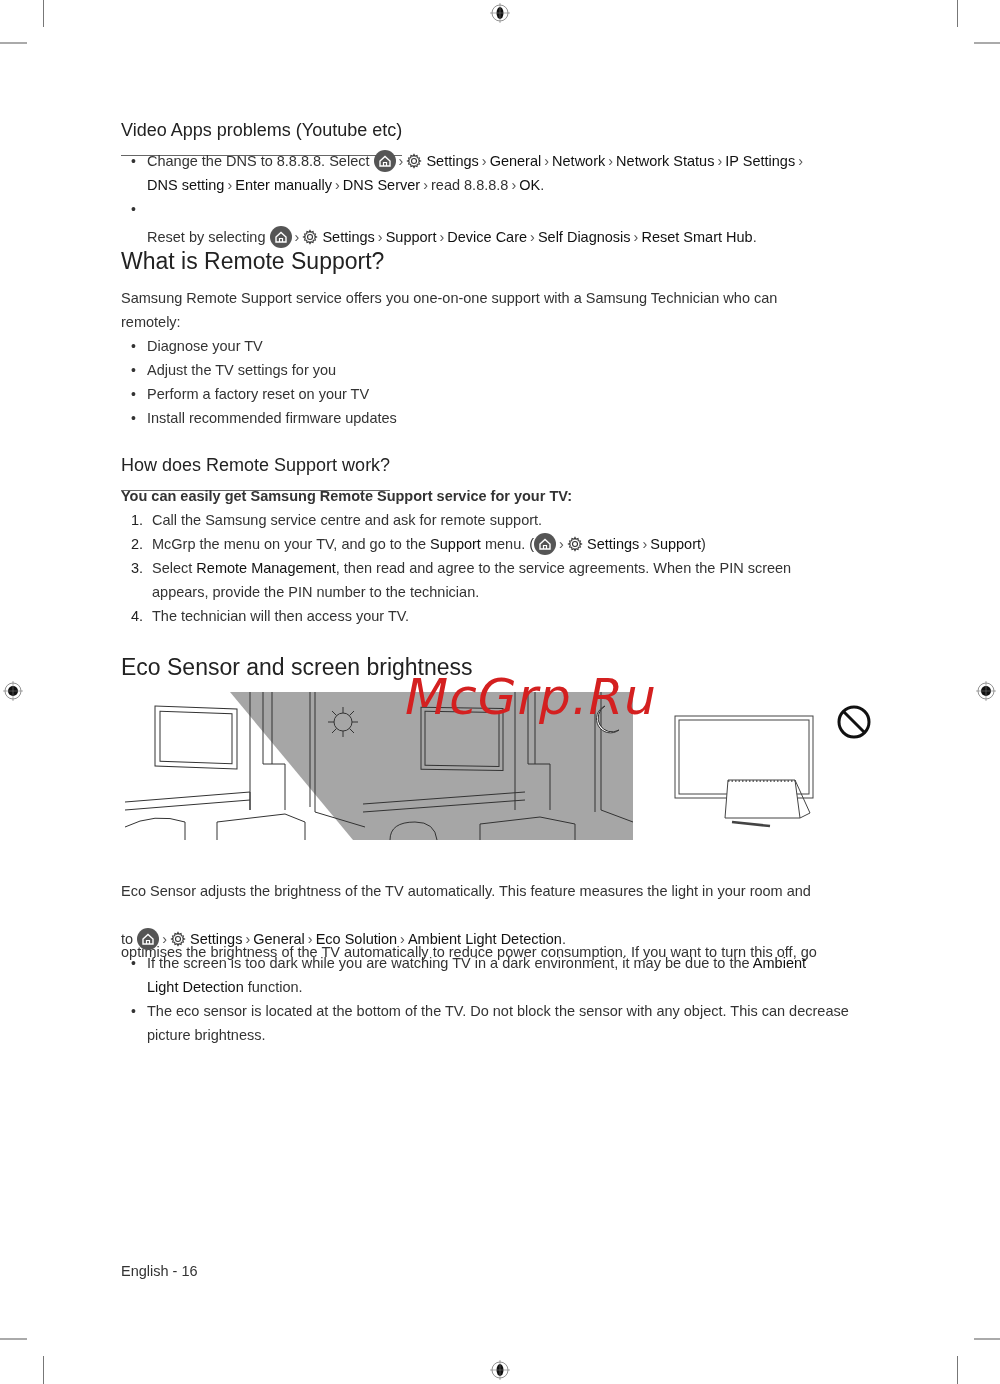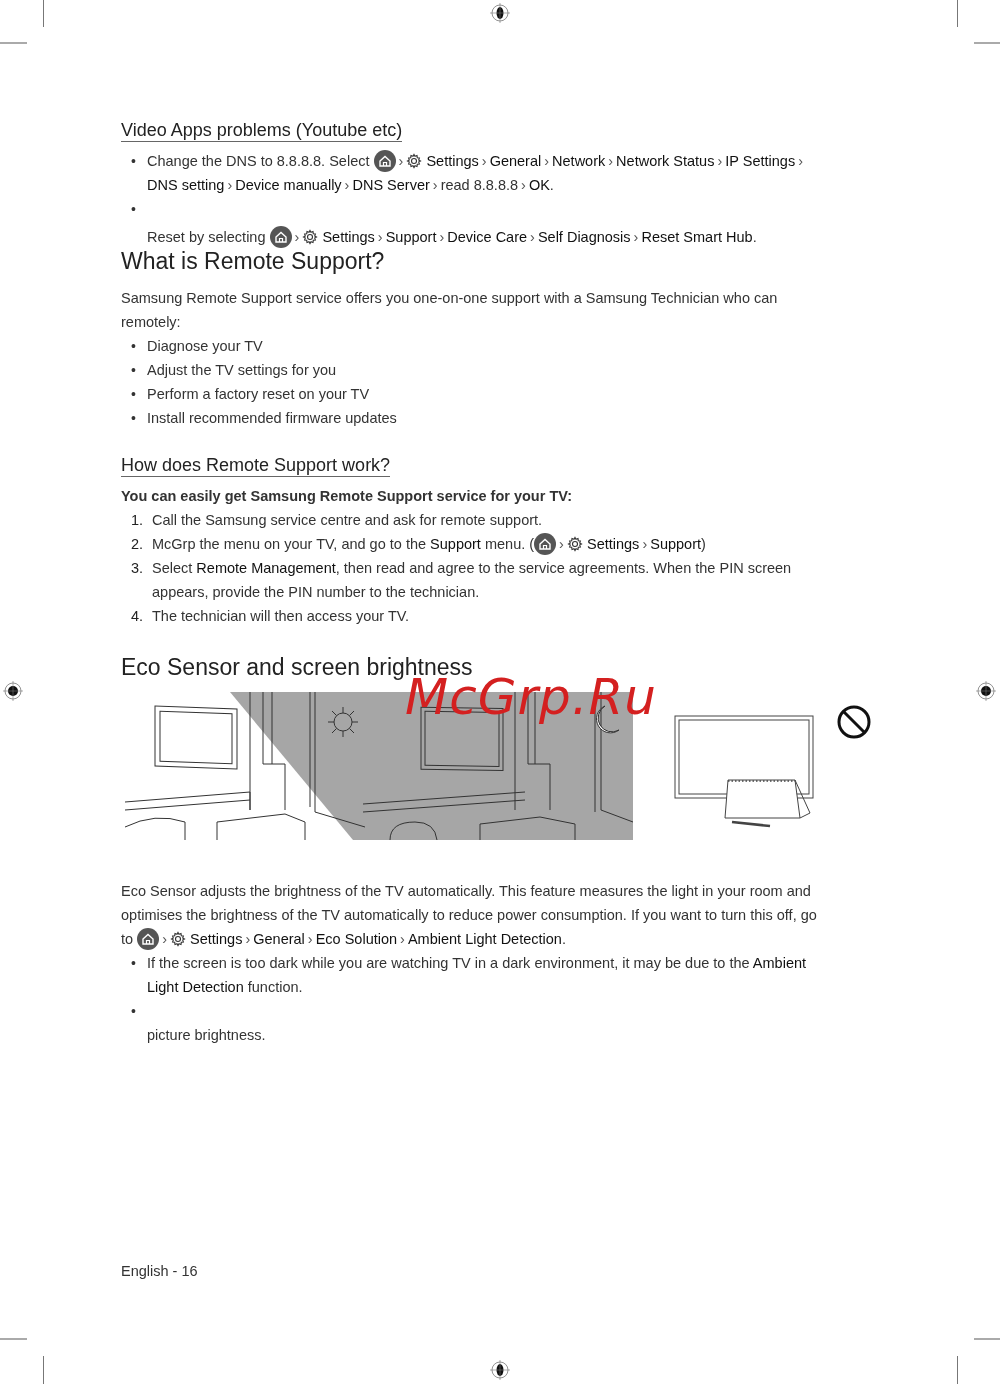--- a/index.html
+++ b/index.html
@@ -2,21 +2,21 @@
 <html><head>
 <meta charset="utf-8">
 <style>
   html, body { margin:0; padding:0; background:#ffffff; }
   body { width:1000px; height:1384px; position:relative; overflow:hidden;
          font-family:"Liberation Sans", sans-serif; color:#333333; }
   .abs { position:absolute; }
   .crop-v { position:absolute; width:1px; background:#777; }
   .crop-h { position:absolute; height:2px; background:#aaa; }
   .reg { position:absolute; width:20px; height:20px; }
-  .h2 { position:absolute; left:121px; font-size:18px; color:#222; border-bottom:1.5px solid #666; padding-bottom:0; line-height:22px; }
+  .h2 { position:absolute; left:121px; font-size:18px; color:#222; border-bottom:1.5px solid #666; padding-bottom:14px; line-height:22px; }
   .h1 { position:absolute; left:121px; font-size:23px; color:#222; line-height:28px; }
   .p  { position:absolute; left:121px; font-size:14.5px; line-height:24px; color:#333; }
   .li { position:absolute; left:147px; font-size:14.5px; line-height:24px; color:#333; width:740px; }
   .bullet { position:absolute; left:131px; font-size:14px; line-height:24px; color:#333; }
   .num { position:absolute; left:131px; font-size:14.5px; line-height:24px; color:#222; }
   .oli { position:absolute; left:152px; font-size:14.5px; line-height:24px; color:#333; width:700px; }
   b { font-weight:normal; color:#111; }
   .home { display:inline-block; width:22px; height:22px; border-radius:50%; background:#555; vertical-align:-6px; position:relative; }
   .home svg { position:absolute; left:4px; top:4px; }
   .gear { display:inline-block; width:16px; height:16px; vertical-align:-3px; }
@@ -67,21 +67,21 @@
 <div class="li" style="top:149px;">
   <span>Change the DNS to 8.8.8.8. Select</span>
   <span class="home"><svg width="14" height="14" viewBox="0 0 14 14">
         <path d="M2 7 L7 2.5 L12 7 V12 H2 Z" fill="none" stroke="#fff" stroke-width="1.4"></path>
         <path d="M5.5 12 V8.5 H8.5 V12" fill="none" stroke="#fff" stroke-width="1.2"></path>
       </svg></span><span class="sep">›</span><svg class="gear" viewBox="0 0 16 16">
       <circle cx="8" cy="8" r="2.5" fill="none" stroke="#333" stroke-width="1.1"></circle>
       <path d="M8 1.5 L9 3.3 L11 2.6 L11.3 4.7 L13.4 5 L12.7 7 L14.5 8 L12.7 9 L13.4 11 L11.3 11.3 L11 13.4 L9 12.7 L8 14.5 L7 12.7 L5 13.4 L4.7 11.3 L2.6 11 L3.3 9 L1.5 8 L3.3 7 L2.6 5 L4.7 4.7 L5 2.6 L7 3.3 Z" fill="none" stroke="#333" stroke-width="1.1"></path>
     </svg>
   <b>Settings</b><span class="sep">›</span><b>General</b><span class="sep">›</span><b>Network</b><span class="sep">›</span><b>Network Status</b><span class="sep">›</span><b>IP Settings</b><span class="sep">›</span><br>
-  <b>DNS setting</b><span class="sep">›</span><b>Device manually</b><span class="sep">›</span><b>DNS Server</b><span class="sep">›</span><span>read 8.8.8.8</span><span class="sep">›</span><b>OK</b>.
+  <b>DNS setting</b><span class="sep">›</span><b>Enter manually</b><span class="sep">›</span><b>DNS Server</b><span class="sep">›</span><span>read 8.8.8.8</span><span class="sep">›</span><b>OK</b>.
 </div>
 
 <div class="bullet" style="top:197px;">•</div>
 <div class="li" style="top:197px;margin-top:28px;">
   <span>Reset by selecting</span>
   <span class="home"><svg width="14" height="14" viewBox="0 0 14 14">
         <path d="M2 7 L7 2.5 L12 7 V12 H2 Z" fill="none" stroke="#fff" stroke-width="1.4"></path>
         <path d="M5.5 12 V8.5 H8.5 V12" fill="none" stroke="#fff" stroke-width="1.2"></path>
       </svg></span><span class="sep">›</span><svg class="gear" viewBox="0 0 16 16">
       <circle cx="8" cy="8" r="2.5" fill="none" stroke="#333" stroke-width="1.1"></circle>
@@ -202,21 +202,21 @@
 
   <line x1="62" y1="122" x2="100" y2="126" stroke="#444" stroke-width="2.5"></line>
 
   <circle cx="184" cy="22" r="15" fill="none" stroke="#111" stroke-width="3"></circle>
   <line x1="173" y1="11" x2="195" y2="33" stroke="#111" stroke-width="3"></line>
 </svg>
 
 <div class="watermark">McGrp.Ru</div>
 
 <div class="p" style="top:879px;">Eco Sensor adjusts the brightness of the TV automatically. This feature measures the light in your room and</div>
-<div class="p" style="top:903px;text-align:center;">optimises the brightness of the TV automatically to reduce power consumption. If you want to turn this off, go</div>
+<div class="p" style="top:940px;text-align:center;">optimises the brightness of the TV automatically to reduce power consumption. If you want to turn this off, go</div>
 <div class="p" style="top:927px;">
   <span>to</span>
   <span class="home"><svg width="14" height="14" viewBox="0 0 14 14">
         <path d="M2 7 L7 2.5 L12 7 V12 H2 Z" fill="none" stroke="#fff" stroke-width="1.4"></path>
         <path d="M5.5 12 V8.5 H8.5 V12" fill="none" stroke="#fff" stroke-width="1.2"></path>
       </svg></span><span class="sep">›</span><svg class="gear" viewBox="0 0 16 16">
       <circle cx="8" cy="8" r="2.5" fill="none" stroke="#333" stroke-width="1.1"></circle>
       <path d="M8 1.5 L9 3.3 L11 2.6 L11.3 4.7 L13.4 5 L12.7 7 L14.5 8 L12.7 9 L13.4 11 L11.3 11.3 L11 13.4 L9 12.7 L8 14.5 L7 12.7 L5 13.4 L4.7 11.3 L2.6 11 L3.3 9 L1.5 8 L3.3 7 L2.6 5 L4.7 4.7 L5 2.6 L7 3.3 Z" fill="none" stroke="#333" stroke-width="1.1"></path>
     </svg>
   <b>Settings</b><span class="sep">›</span><b>General</b><span class="sep">›</span><b>Eco Solution</b><span class="sep">›</span><b>Ambient Light Detection</b>.
@@ -225,17 +225,17 @@
 <div class="bullet" style="top:951px;">•</div>
 <div class="li" style="top:951px;">
   <span>If the screen is too dark while you are watching TV in a dark environment, it may be due to the</span>
   <b>Ambient</b><br>
   <b>Light Detection</b>
   <span>function.</span>
 </div>
 
 <div class="bullet" style="top:999px;">•</div>
 <div class="li" style="top:999px;">
-  <br>
+  <span>The eco sensor is located at the bottom of the TV. Do not block the sensor with any object. This can decrease</span><br>
   <span>picture brightness.</span>
 </div>
 
 <div class="footer">English - 16</div>
 
 </body></html>

